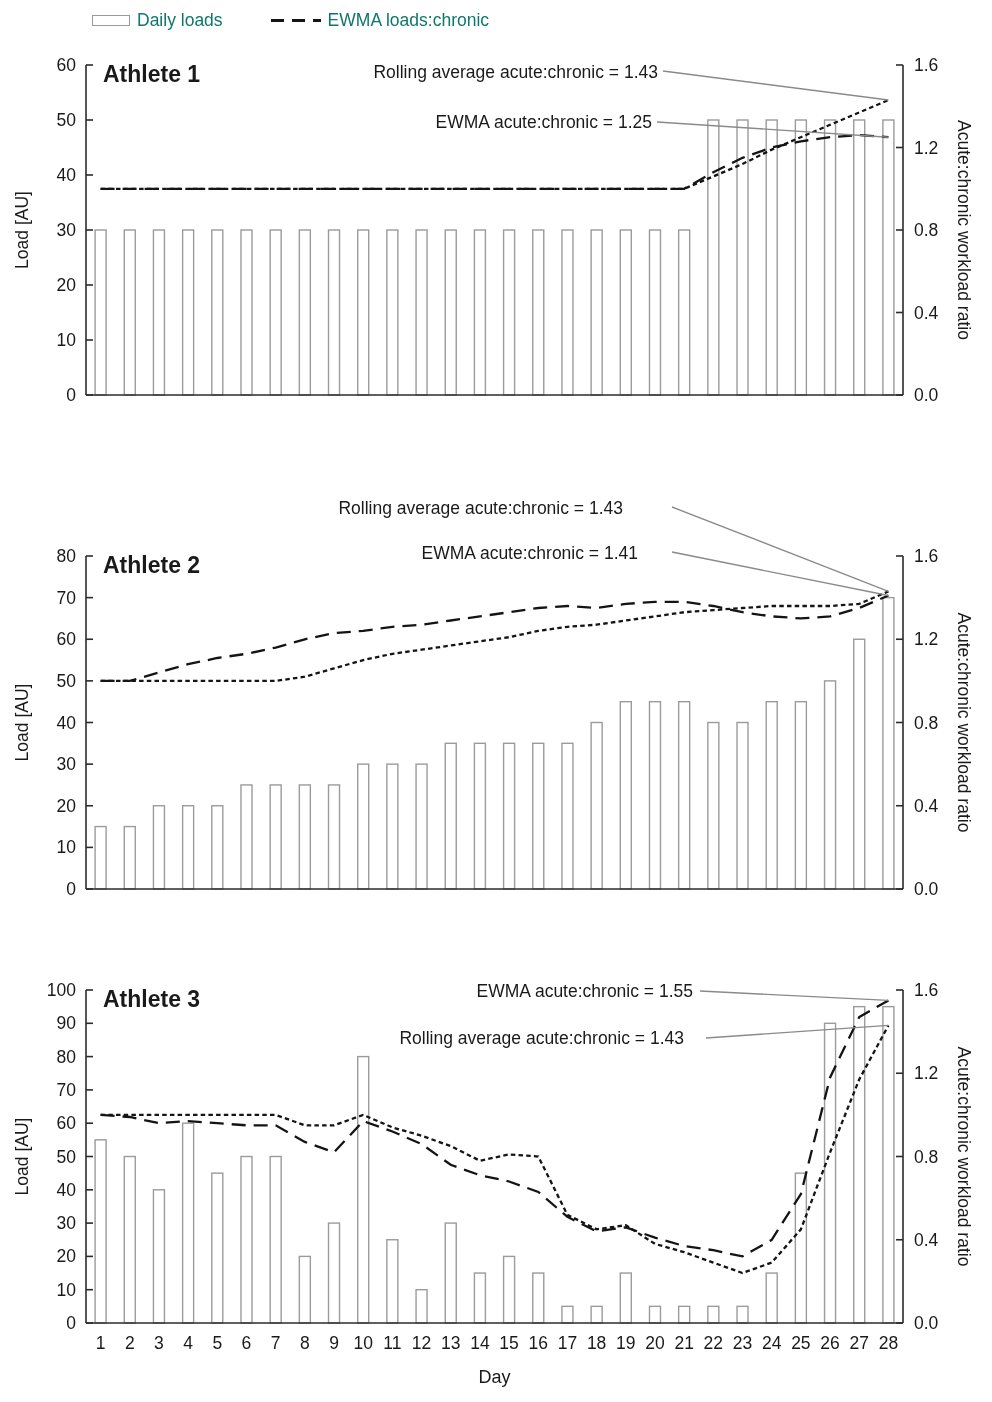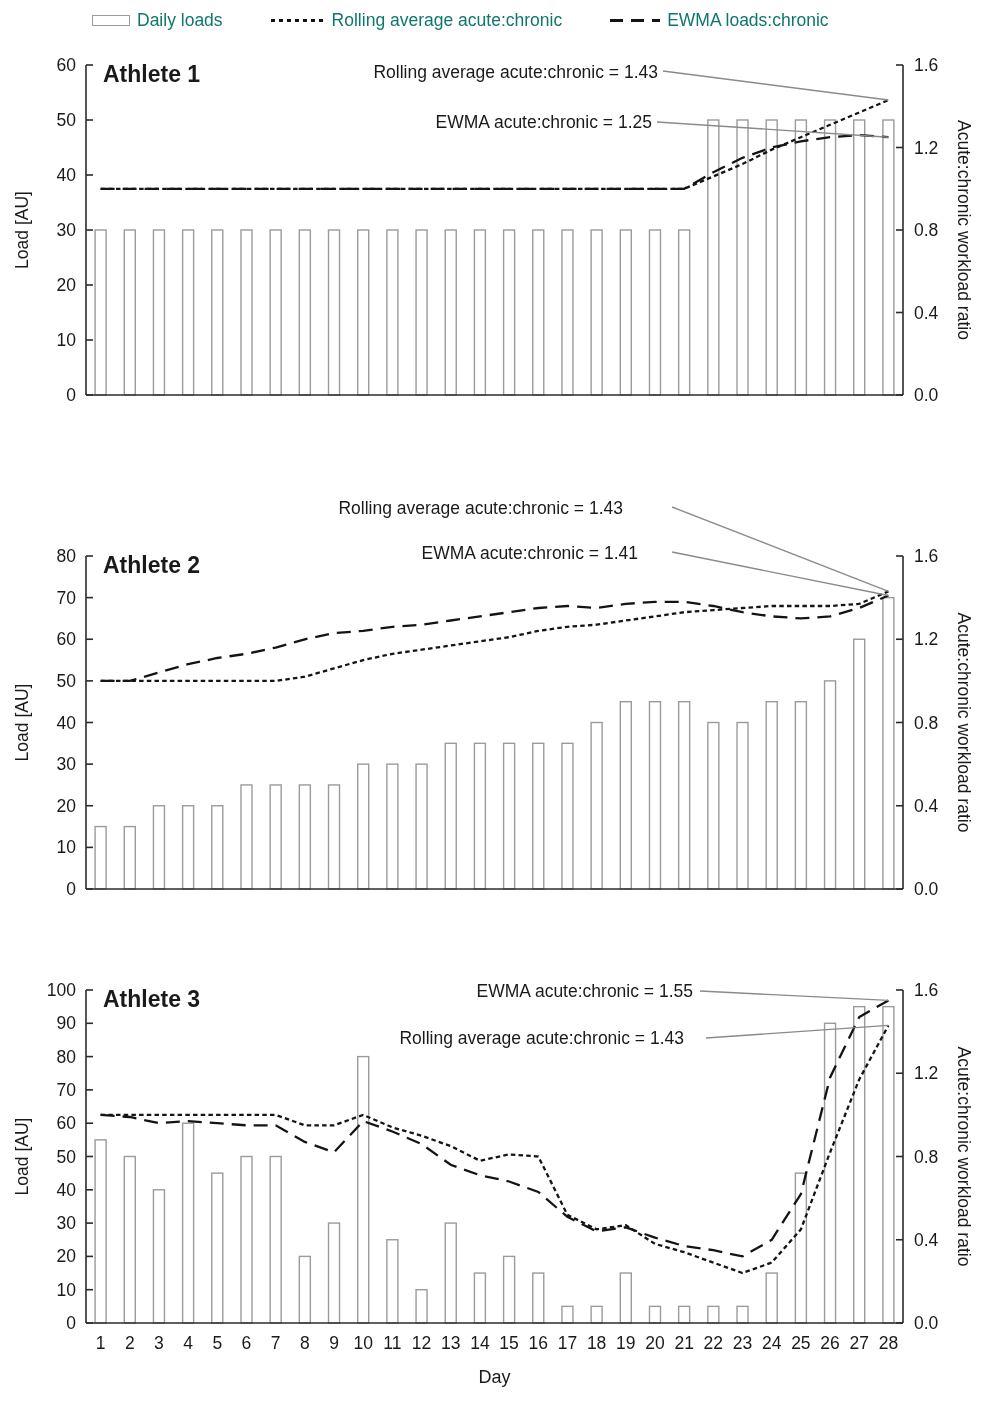--- a/index.html
+++ b/index.html
@@ -20,24 +20,20 @@
   svg text{font-family:"Liberation Sans","DejaVu Sans",sans-serif;fill:#1a1a1a;}
 </style>
 </head>
 <body>
 
 <div class="figure">
   <div class="legend">
     <div class="legend-item">
       <span class="swatch-bar"></span>
       <span>Daily loads</span>
-    </div>
-    <div class="legend-item">
-      <span class="swatch-dotted"></span>
-      <span>Rolling average acute:chronic</span>
     </div>
     <div class="legend-item">
       <span class="swatch-dashed"></span>
       <span>EWMA loads:chronic</span>
     </div>
   </div>
   <svg id="charts" width="992" height="1402" viewBox="0 0 992 1402">
       <g>
         <rect x="95.08928571428571" y="230" width="11" height="165" fill="#ffffff" stroke="#9b9b9b" stroke-width="1.4"></rect>
         <rect x="124.26785714285714" y="230" width="11" height="165" fill="#ffffff" stroke="#9b9b9b" stroke-width="1.4"></rect>

